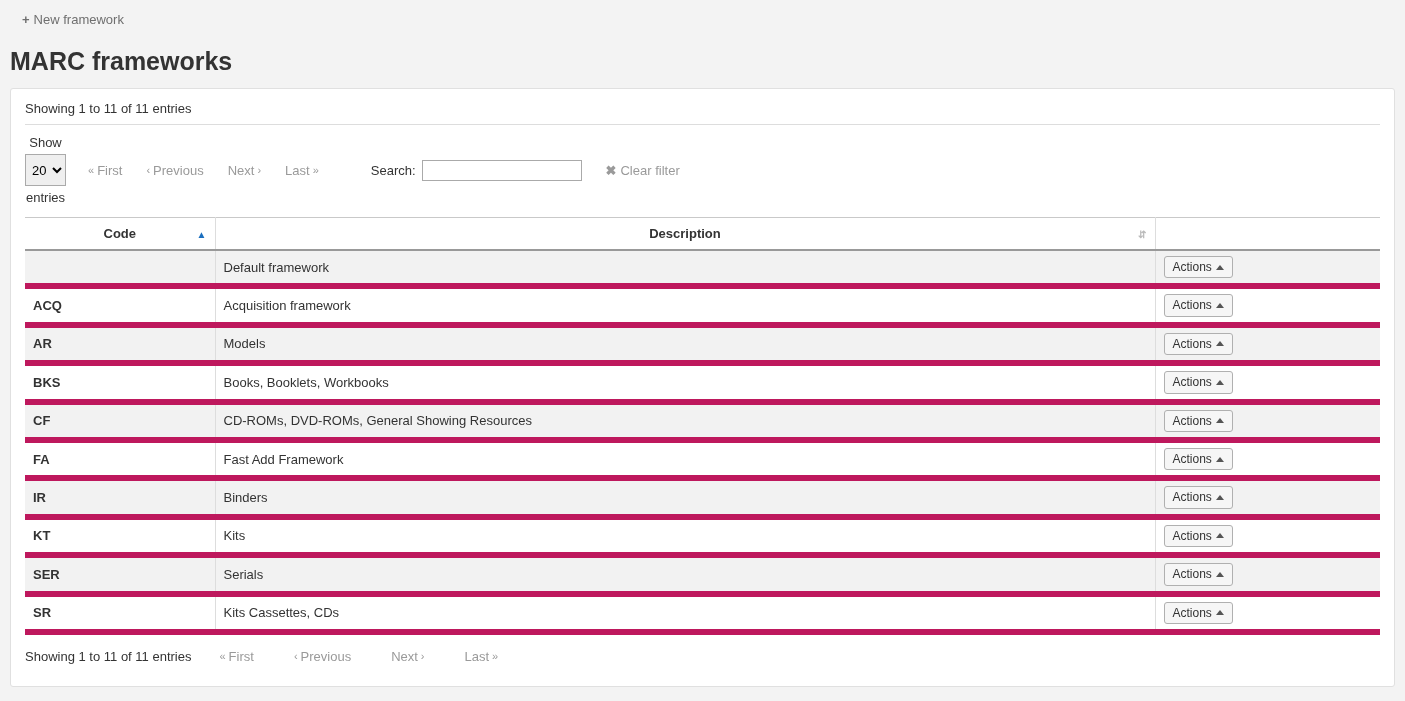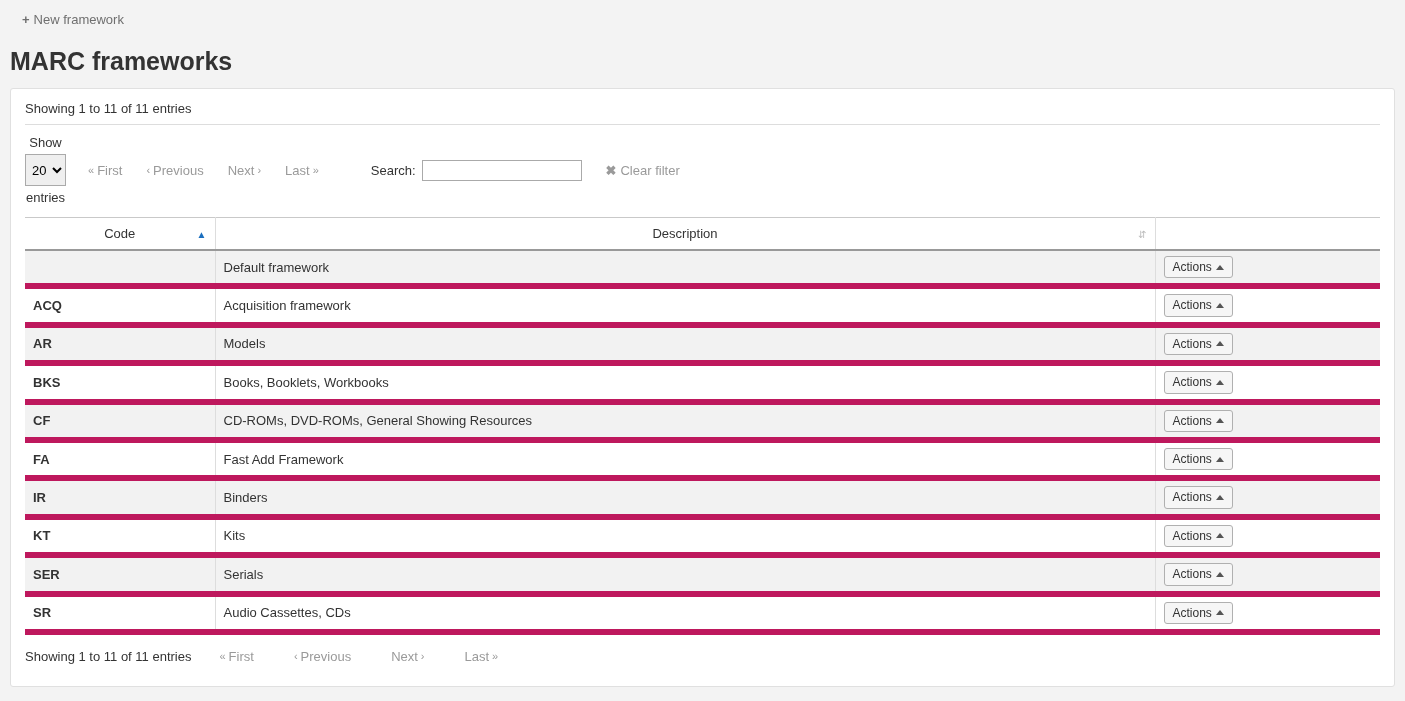--- a/index.html
+++ b/index.html
@@ -107,21 +107,21 @@
     table-layout: fixed;
   }
   table.data col.col-code { width: 190px; }
   table.data col.col-actions { width: 225px; }
   table.data thead th {
     background: #fff;
     border-top: 1px solid #c9c9c9;
     border-bottom: 2px solid #999;
     padding: 8px 8px;
     text-align: center;
-    font-weight: normal;
+    font-weight: bold;
     color: #333;
     position: relative;
     border-left: 1px solid #ddd;
     border-right: 1px solid #ddd;
   }
   table.data thead th:first-child { border-left: none; }
   table.data thead th:last-child { border-right: none; }
   .sort-indicator {
     position: absolute;
     right: 8px;
@@ -311,21 +311,21 @@
           <tr>
             <td>SER</td>
             <td>Serials</td>
             <td class="actions-cell"><button class="actions-btn" type="button">
                 <span>Actions</span>
                 <span class="caret-up"></span>
               </button></td>
           </tr>
           <tr>
             <td>SR</td>
-            <td>Audio Cassettes, CDs</td>
+            <td>Kits Cassettes, CDs</td>
             <td class="actions-cell"><button class="actions-btn" type="button">
                 <span>Actions</span>
                 <span class="caret-up"></span>
               </button></td>
           </tr>
         </tbody>
     </table>
 
     <div class="bottom-row">
       <span class="info-line2">Showing 1 to 11 of 11 entries</span>

